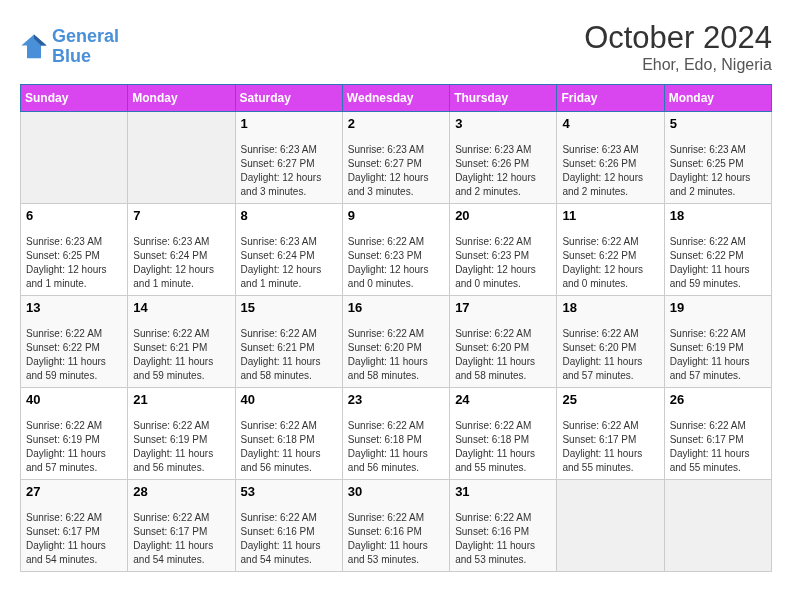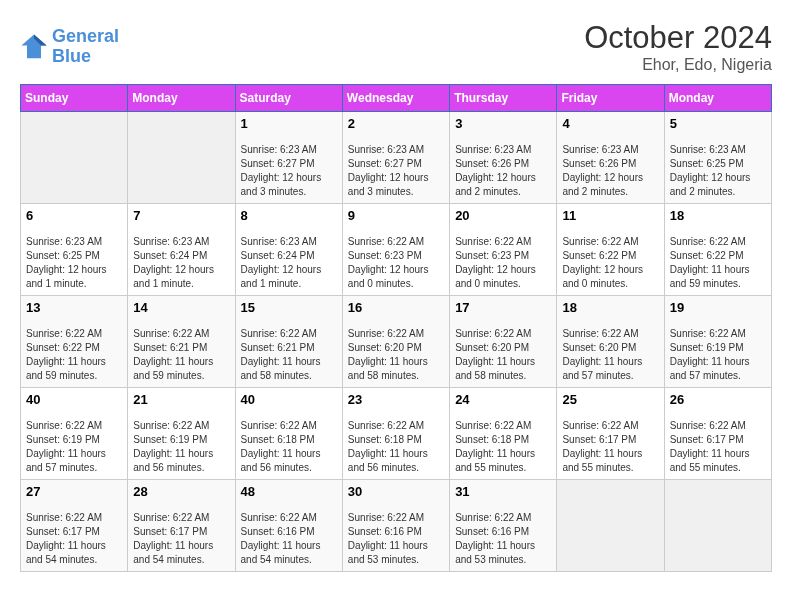--- a/index.html
+++ b/index.html
@@ -240,21 +240,21 @@
       <tr>
         <td>
           <span class="day-number">27</span>
           <div class="day-info">Sunrise: 6:22 AM<br>Sunset: 6:17 PM<br>Daylight: 11 hours and 54 minutes.</div>
         </td>
         <td>
           <span class="day-number">28</span>
           <div class="day-info">Sunrise: 6:22 AM<br>Sunset: 6:17 PM<br>Daylight: 11 hours and 54 minutes.</div>
         </td>
         <td>
-          <span class="day-number">48</span>
+          <span class="day-number">53</span>
           <div class="day-info">Sunrise: 6:22 AM<br>Sunset: 6:16 PM<br>Daylight: 11 hours and 54 minutes.</div>
         </td>
         <td>
           <span class="day-number">30</span>
           <div class="day-info">Sunrise: 6:22 AM<br>Sunset: 6:16 PM<br>Daylight: 11 hours and 53 minutes.</div>
         </td>
         <td>
           <span class="day-number">31</span>
           <div class="day-info">Sunrise: 6:22 AM<br>Sunset: 6:16 PM<br>Daylight: 11 hours and 53 minutes.</div>
         </td>

